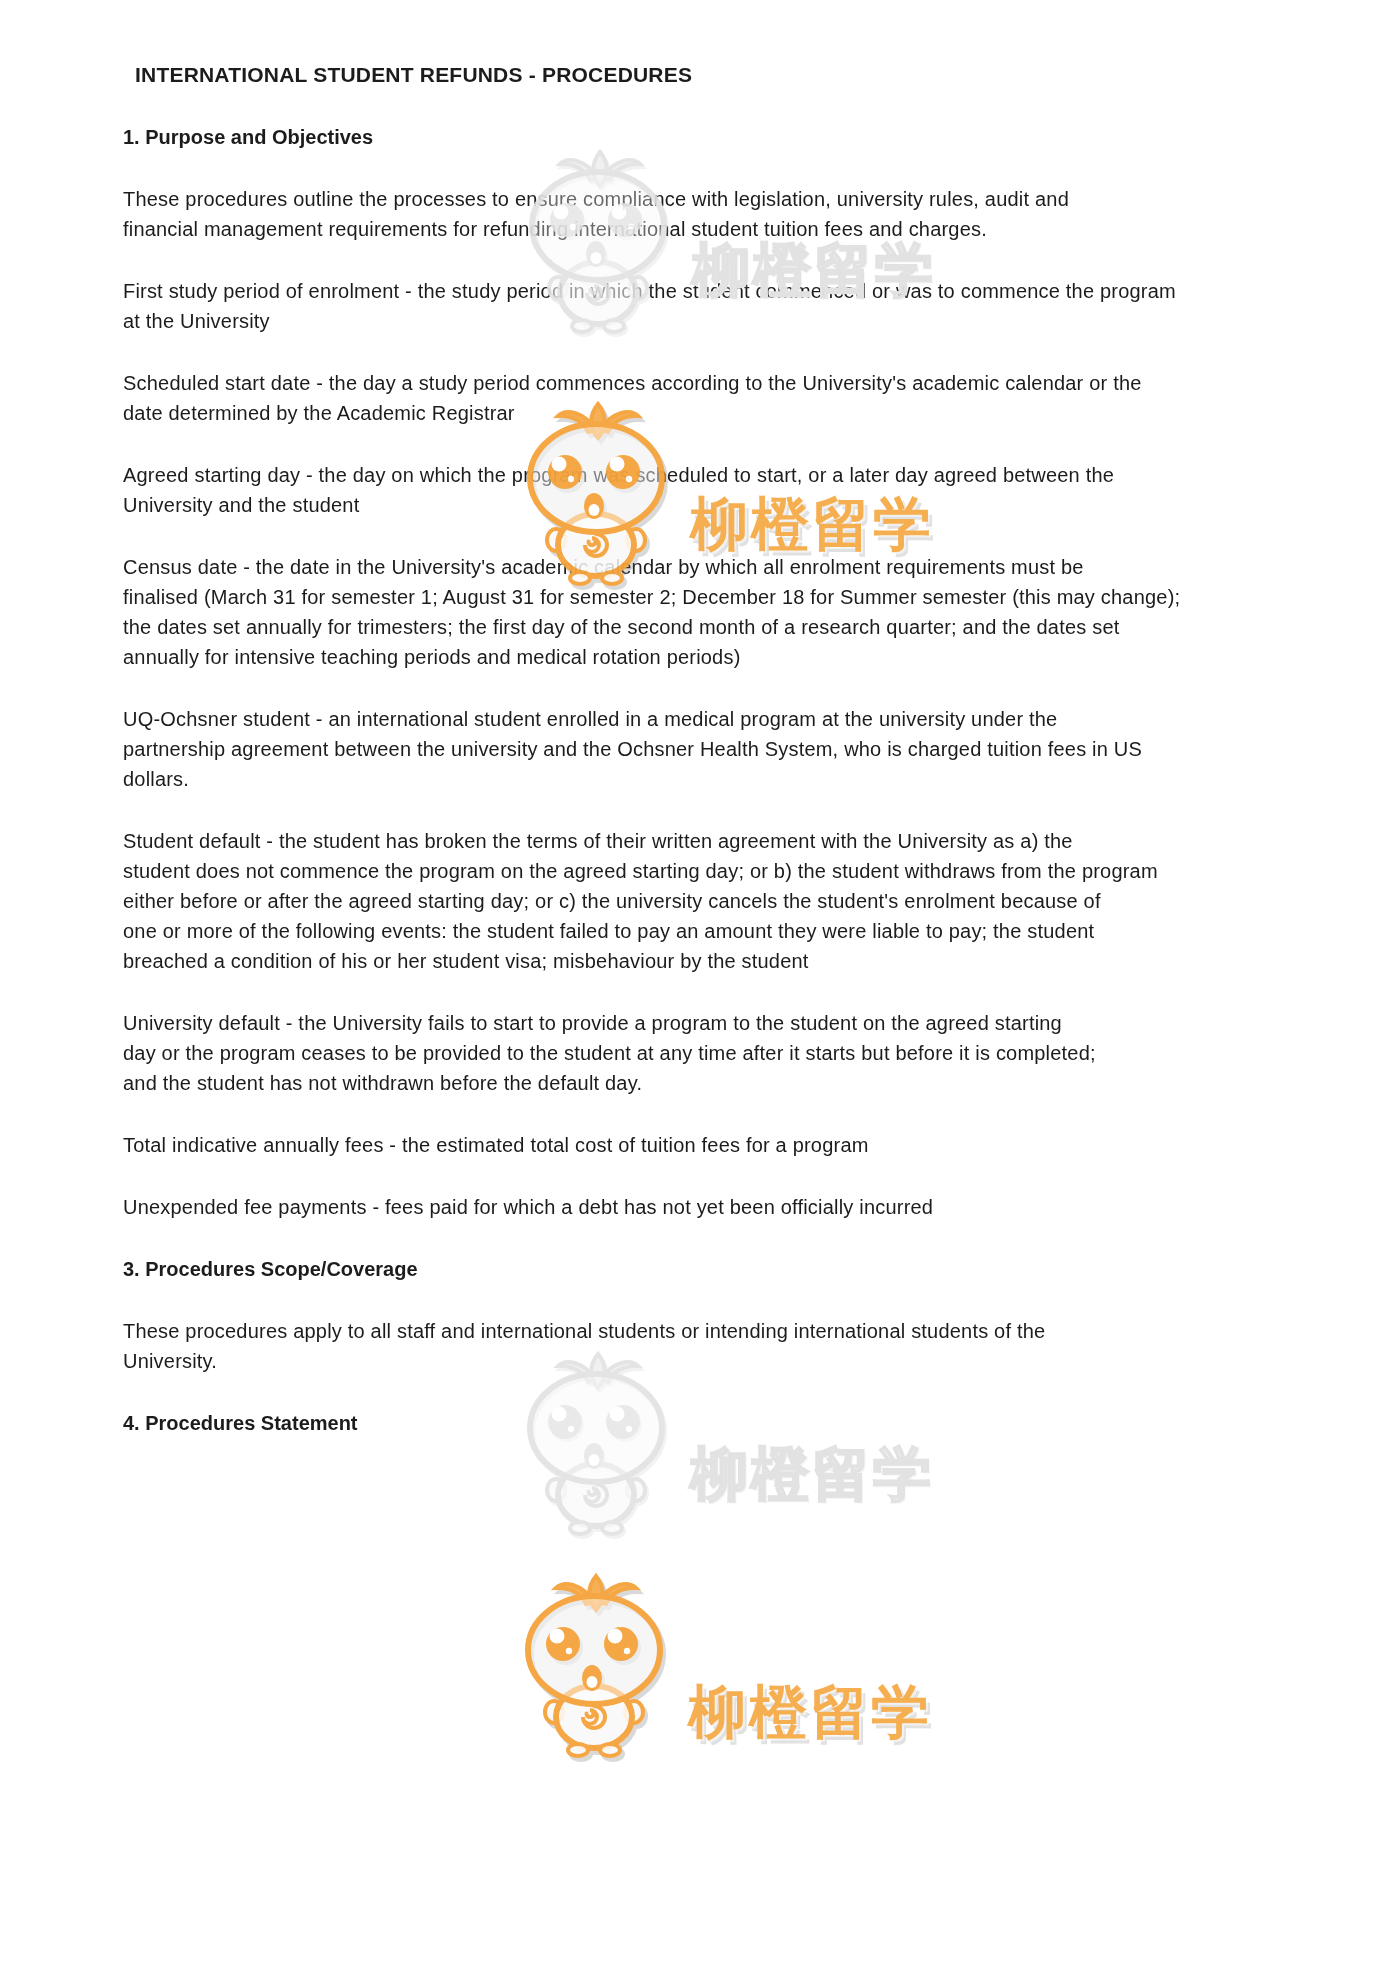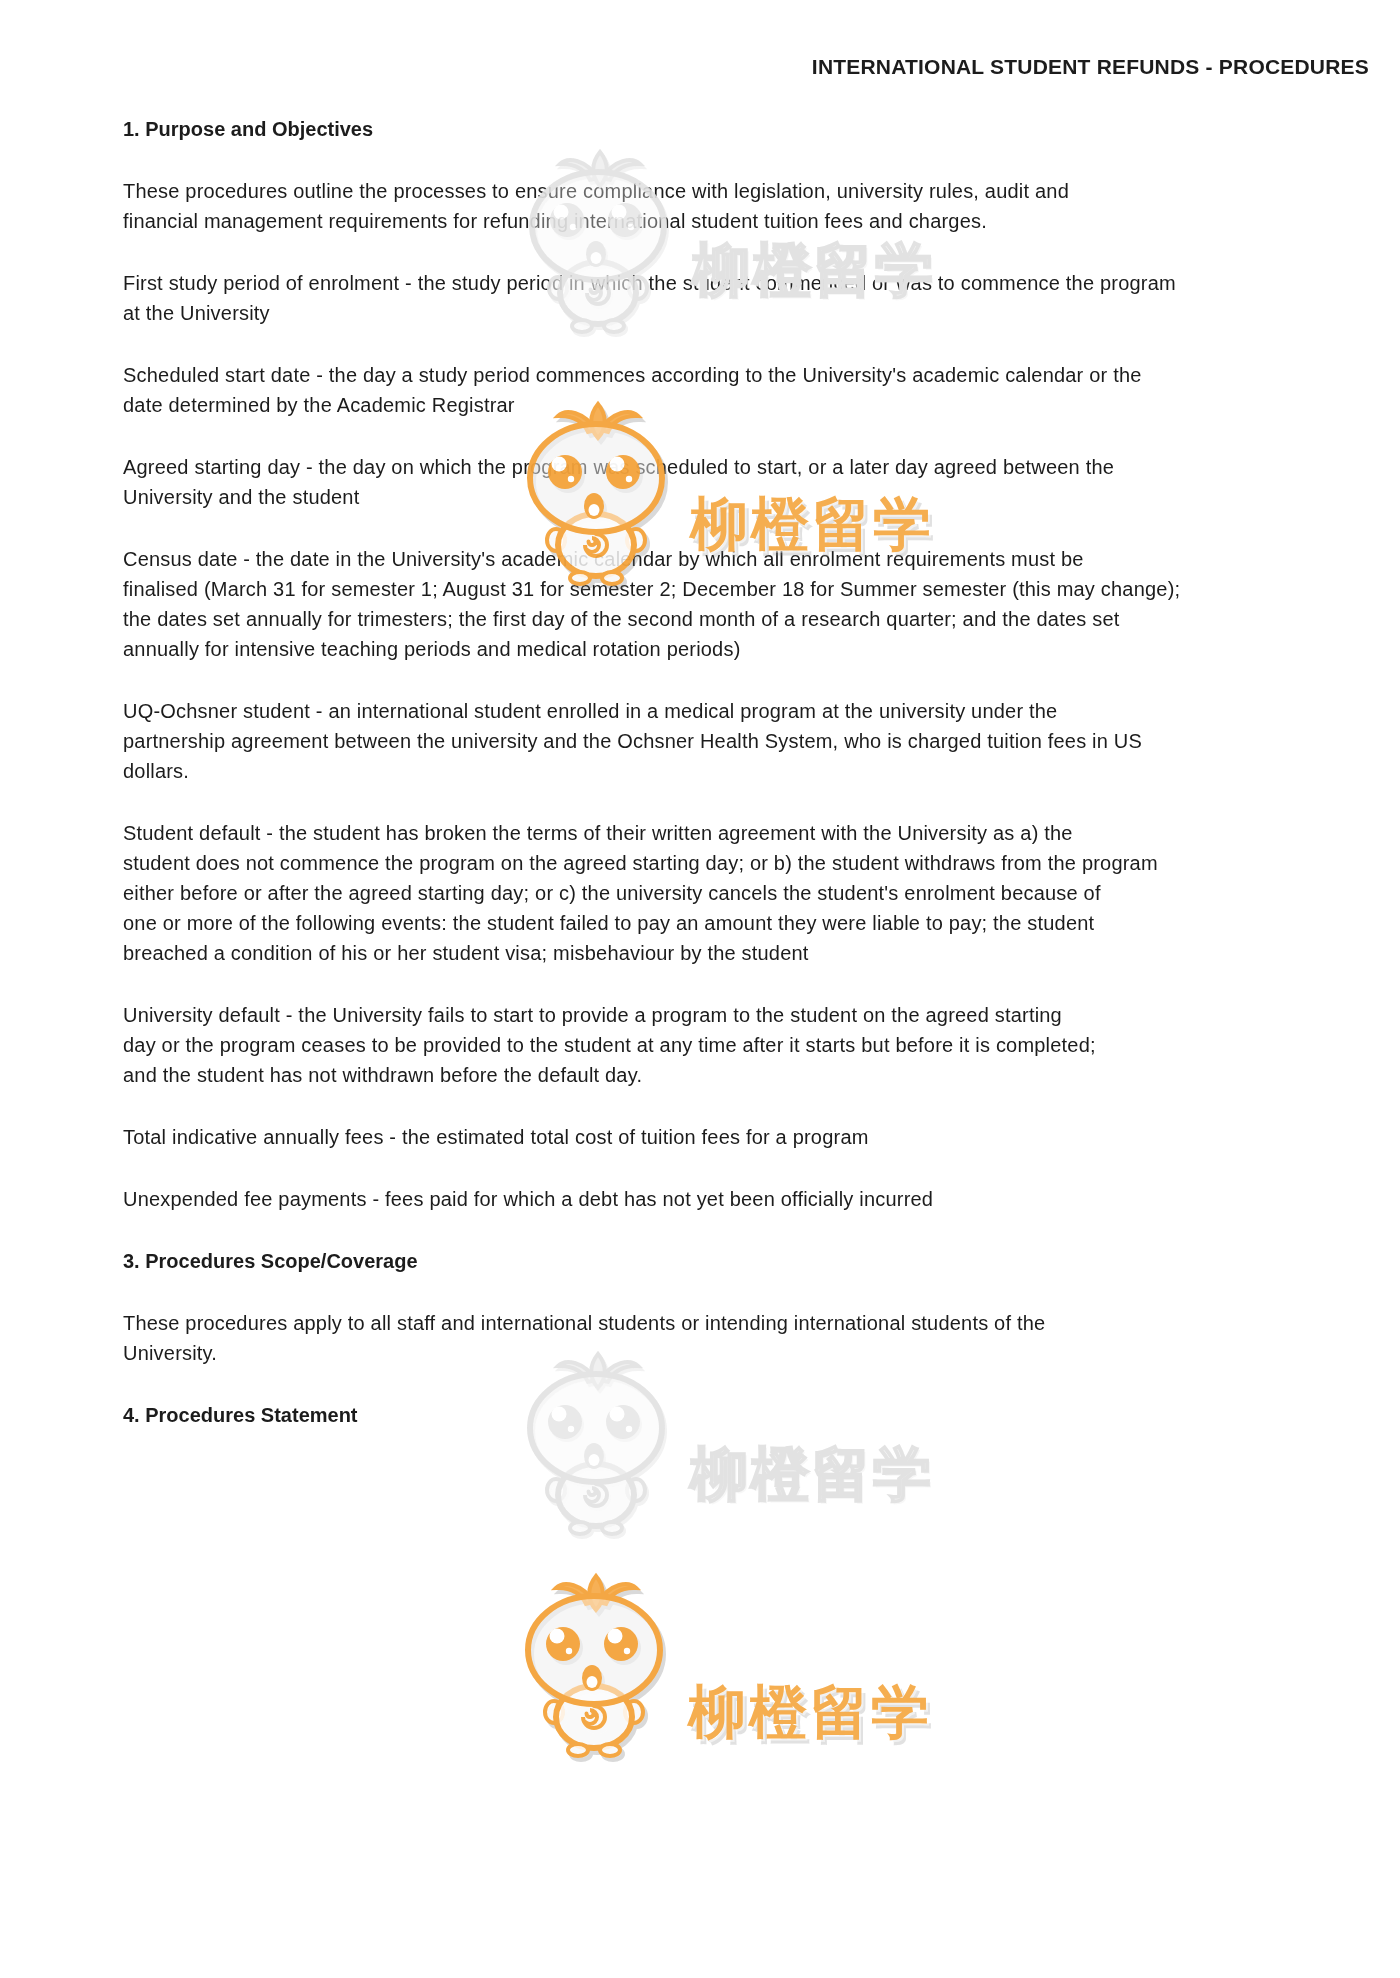--- a/index.html
+++ b/index.html
@@ -14,23 +14,23 @@
   .doc {
     position:relative;
     z-index:1;
     padding:48px 0 0 123px;
     width:1250px;
   }
   .doc-title {
     font-size:21px;
     font-weight:bold;
     line-height:30px;
-    text-align:right;
+    text-align:left;
     letter-spacing:.2px;
-    margin:4px;
+    margin:12px;
   }
   .section-heading {
     font-size:20px;
     font-weight:bold;
     line-height:30px;
     margin:32px 0 0 0;
   }
   .paragraph {
     font-size:20px;
     line-height:30px;

